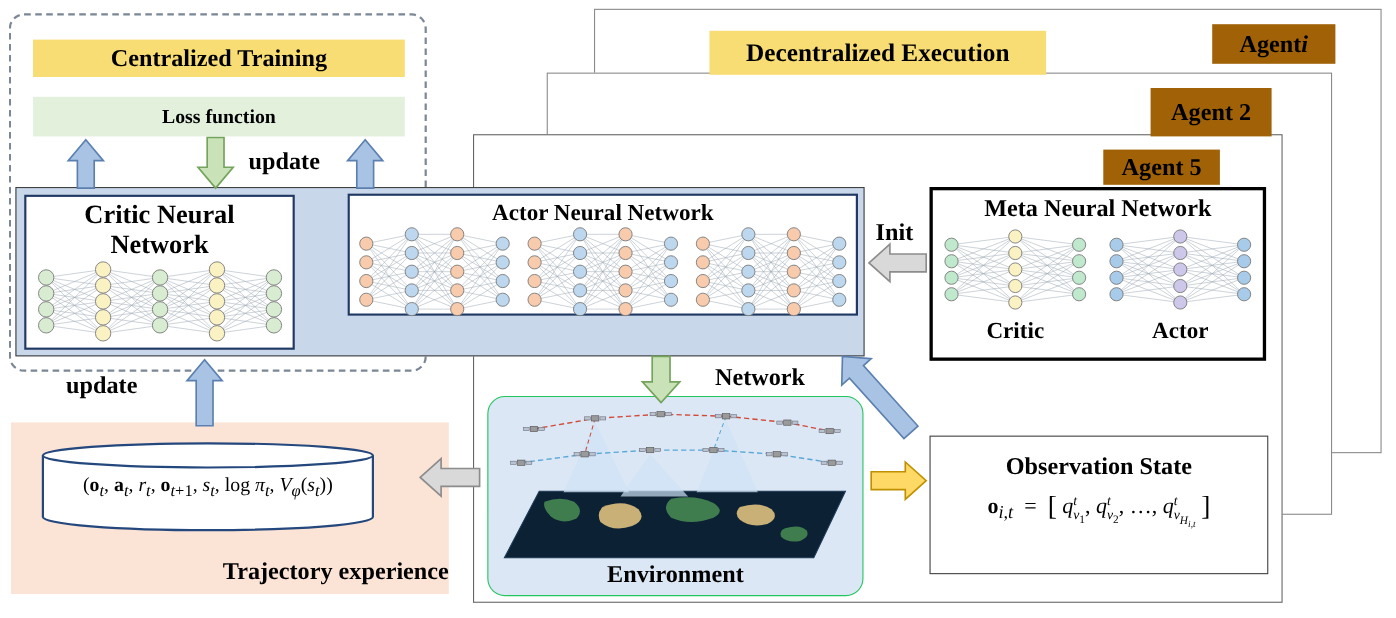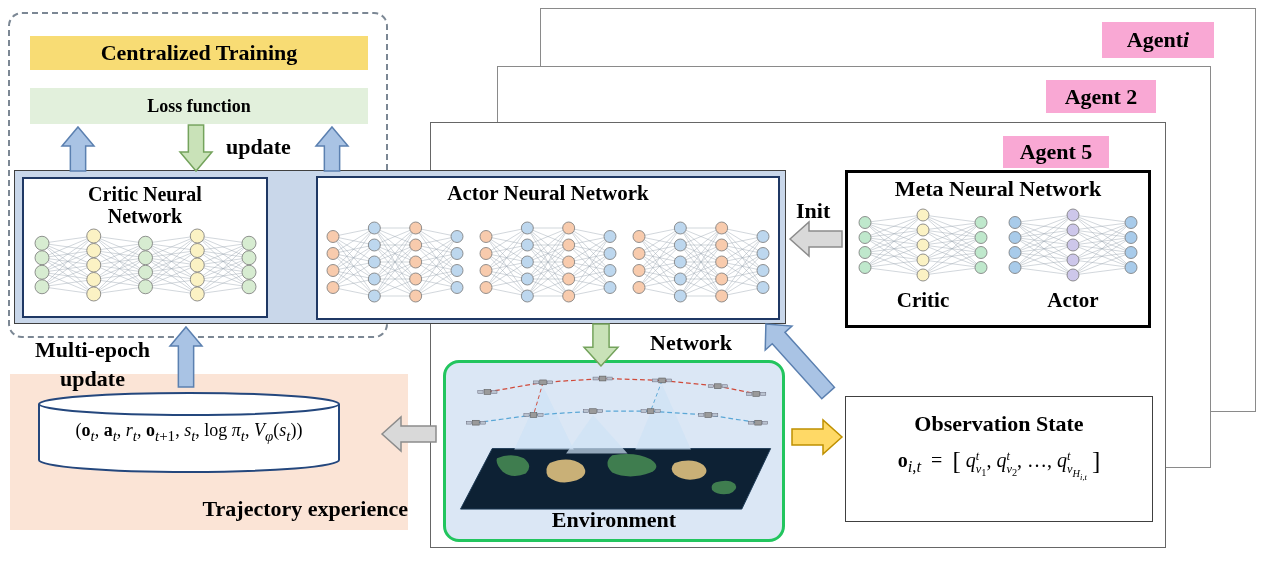--- a/index.html
+++ b/index.html
@@ -2,33 +2,33 @@
 <html><head>
 <meta charset="utf-8">
 <style>
   *{margin:0;padding:0;box-sizing:border-box}
   body{font-family:"Liberation Serif",serif;background:#fff;color:#000}
   #canvas{position:relative;width:1269px;height:562px;background:#fff;overflow:hidden}
   .panel{position:absolute;background:#fff;border:1.5px solid #8a8a8a}
   .hdr{position:absolute;display:flex;align-items:center;justify-content:center;
        font-weight:bold;z-index:2}
   .yellow{background:#F8DC74}
-  .pink{background:#f9a8d4}
+  .pink{background:#a16207}
   .greenbox{background:#E2F0DC}
   .dashed{position:absolute;border:2px dashed #7b8794;border-radius:14px;z-index:2;background:transparent}
   .bar{position:absolute;background:#C9D7EA;border:1.5px solid #404040;z-index:3}
   .nnbox{position:absolute;background:#fff;border:2px solid #1F3864;z-index:4;
          display:flex;flex-direction:column;align-items:center}
   .nn-title{font-weight:bold;text-align:center;line-height:1.12;padding-top:4px}
   .nn-row{display:flex;align-items:center;justify-content:space-around;width:100%;flex:1}
   .metabox{position:absolute;background:#fff;border:3px solid #000;z-index:4;
            display:flex;flex-direction:column;align-items:center}
   .meta-labels{display:flex;width:100%;font-weight:bold;font-size:21px;padding-bottom:12px}
   .meta-labels div{flex:1;text-align:center}
-  .envbox{position:absolute;background:#DBE7F5;border:3px solid #22c55e;border-radius:16px;z-index:4}
+  .envbox{position:absolute;background:#DBE7F5;border:1px solid #22c55e;border-radius:16px;z-index:4}
   .env-caption{position:absolute;left:0;right:0;bottom:6px;text-align:center;font-weight:bold;font-size:22px}
   .obsbox{position:absolute;background:#fff;border:1.5px solid #404040;z-index:4;text-align:center}
   .obs-title{font-weight:bold;font-size:22px;margin-top:14px}
   .trajbox{position:absolute;background:#FBE4D6;z-index:4}
   .traj-caption{position:absolute;left:0;right:0;bottom:8px;text-align:right;font-weight:bold;font-size:22px}
   .floating{position:absolute;font-weight:bold;font-size:22px;z-index:7;white-space:nowrap}
   .formula{font-family:"Liberation Serif",serif;font-weight:normal}
   .supsub{display:inline-block;font-size:0.62em;line-height:1.05;vertical-align:-0.5em;text-align:left}
   .bigbr{font-size:1.25em;vertical-align:-0.08em}
   .block-arrow{position:absolute;z-index:6;overflow:visible;transform-origin:50% 50%}
@@ -36,32 +36,33 @@
 </style>
 </head>
 <body>
 
 <div id="canvas">
 
   <div class="panel" style="left:540px;top:8px;width:716px;height:404px;z-index:1"></div>
   <div class="panel" style="left:497px;top:66px;width:714px;height:402px;z-index:1"></div>
   <div class="panel" style="left:430px;top:122px;width:736px;height:426px;z-index:1;border-color:#666"></div>
 
+  <div class="hdr yellow" style="left:645px;top:28px;width:306px;height:40px;font-size:23px">Decentralized Execution</div>
   <div class="hdr pink" style="left:1102px;top:22px;width:112px;height:36px;font-size:22px">Agent <i>i</i></div>
-  <div class="hdr pink" style="left:1046px;top:80px;width:110px;height:33px;font-size:22px">Agent 2</div>
+  <div class="hdr pink" style="left:1046px;top:80px;width:110px;height:44px;font-size:22px">Agent 2</div>
   <div class="hdr pink" style="left:1003px;top:136px;width:106px;height:32px;font-size:22px">Agent 5</div>
 
   <div class="dashed" style="left:8px;top:12px;width:380px;height:326px"></div>
   <div class="hdr yellow" style="left:30px;top:36px;width:338px;height:34px;font-size:22px;z-index:3">Centralized Training</div>
   <div class="hdr greenbox" style="left:30px;top:88px;width:338px;height:36px;font-size:18px;z-index:3">Loss function</div>
 
   <div class="bar" style="left:14px;top:170px;width:772px;height:154px"></div>
 
   <div class="nnbox" style="left:22px;top:177px;width:246px;height:141px">
-    <div class="nn-title" style="font-size:20px">
+    <div class="nn-title" style="font-size:24px">
       <div>Critic Neural</div>
       <div>Network</div>
     </div>
     <svg class="nn" viewBox="0 0 225 74" width="225" height="74">
         <line x1="9" y1="15.25" x2="60.75" y2="8" stroke="#9aa5b1" stroke-width="0.45"></line>
         <line x1="9" y1="15.25" x2="60.75" y2="22.5" stroke="#9aa5b1" stroke-width="0.45"></line>
         <line x1="9" y1="15.25" x2="60.75" y2="37" stroke="#9aa5b1" stroke-width="0.45"></line>
         <line x1="9" y1="15.25" x2="60.75" y2="51.5" stroke="#9aa5b1" stroke-width="0.45"></line>
         <line x1="9" y1="15.25" x2="60.75" y2="66" stroke="#9aa5b1" stroke-width="0.45"></line>
         <line x1="9" y1="29.75" x2="60.75" y2="8" stroke="#9aa5b1" stroke-width="0.45"></line>
@@ -157,21 +158,21 @@
         <circle cx="164.25" cy="37" r="7" fill="#FBF2C4" stroke="#777" stroke-width="0.8"></circle>
         <circle cx="164.25" cy="51.5" r="7" fill="#FBF2C4" stroke="#777" stroke-width="0.8"></circle>
         <circle cx="164.25" cy="66" r="7" fill="#FBF2C4" stroke="#777" stroke-width="0.8"></circle>
         <circle cx="216" cy="15.25" r="7" fill="#D7ECD1" stroke="#777" stroke-width="0.8"></circle>
         <circle cx="216" cy="29.75" r="7" fill="#D7ECD1" stroke="#777" stroke-width="0.8"></circle>
         <circle cx="216" cy="44.25" r="7" fill="#D7ECD1" stroke="#777" stroke-width="0.8"></circle>
         <circle cx="216" cy="58.75" r="7" fill="#D7ECD1" stroke="#777" stroke-width="0.8"></circle>
       </svg>
   </div>
 
-  <div class="nnbox" style="left:316px;top:176px;width:464px;height:144px">
+  <div class="nnbox" style="left:316px;top:176px;width:464px;height:111px">
     <div class="nn-title" style="font-size:21px">Actor Neural Network</div>
     <div class="nn-row">
       <svg class="nn" viewBox="0 0 140 82" width="140" height="82">
           <line x1="8" y1="15.5" x2="49.333333333333336" y2="7" stroke="#9aa5b1" stroke-width="0.45"></line>
           <line x1="8" y1="15.5" x2="49.333333333333336" y2="24" stroke="#9aa5b1" stroke-width="0.45"></line>
           <line x1="8" y1="15.5" x2="49.333333333333336" y2="41" stroke="#9aa5b1" stroke-width="0.45"></line>
           <line x1="8" y1="15.5" x2="49.333333333333336" y2="58" stroke="#9aa5b1" stroke-width="0.45"></line>
           <line x1="8" y1="15.5" x2="49.333333333333336" y2="75" stroke="#9aa5b1" stroke-width="0.45"></line>
           <line x1="8" y1="32.5" x2="49.333333333333336" y2="7" stroke="#9aa5b1" stroke-width="0.45"></line>
           <line x1="8" y1="32.5" x2="49.333333333333336" y2="24" stroke="#9aa5b1" stroke-width="0.45"></line>
@@ -581,35 +582,34 @@
         <use href="#sat" x="312" y="58"></use>
     </svg>
     <div class="env-caption">Environment</div>
   </div>
 
   <div class="obsbox" style="left:845px;top:396px;width:308px;height:126px">
     <div class="obs-title">Observation State</div>
     <div class="formula" style="font-size:20px;margin-top:10px"><b>o</b><sub><i>i</i>,<i>t</i></sub>&nbsp; = &nbsp;<span class="bigbr">[</span> <i>q</i><span class="supsub"><i>t</i><br><i>v</i><sub>1</sub></span>, <i>q</i><span class="supsub"><i>t</i><br><i>v</i><sub>2</sub></span>, …, <i>q</i><span class="supsub"><i>t</i><br><i>v</i><sub><i>H</i><sub><i>i</i>,<i>t</i></sub></sub></span> <span class="bigbr">]</span></div>
   </div>
 
-  <div class="trajbox" style="left:10px;top:374px;width:398px;height:156px">
+  <div class="trajbox" style="left:10px;top:384px;width:398px;height:156px">
     <svg viewBox="0 0 306 86" style="position:absolute;left:26px;top:16px;width:306px;height:86px">
       <ellipse cx="153" cy="70" rx="150" ry="12" fill="#ffffff" stroke="#24477D" stroke-width="2"></ellipse>
       <rect x="3" y="14" width="300" height="56" fill="#ffffff"></rect>
       <line x1="3" y1="14" x2="3" y2="70" stroke="#24477D" stroke-width="2"></line>
       <line x1="303" y1="14" x2="303" y2="70" stroke="#24477D" stroke-width="2"></line>
       <ellipse cx="153" cy="14" rx="150" ry="11" fill="#ffffff" stroke="#24477D" stroke-width="2"></ellipse>
     </svg>
     <div class="formula" style="position:absolute;left:26px;top:46px;width:306px;text-align:center;font-size:18px">(<b>o</b><sub><i>t</i></sub>, <b>a</b><sub><i>t</i></sub>, <i>r</i><sub><i>t</i></sub>, <b>o</b><sub><i>t</i>+1</sub>, <i>s</i><sub><i>t</i></sub>, log <i>π</i><sub><i>t</i></sub>, <i>V</i><sub><i>φ</i></sub>(<i>s</i><sub><i>t</i></sub>))</div>
     <div class="traj-caption">Trajectory experience</div>
   </div>
 
   <div class="floating" style="left:226px;top:134px">update</div>
   <div class="floating" style="left:10px;top:336px;width:165px;text-align:center;line-height:1.3;white-space:normal">
-    <div>Multi-epoch</div>
     <div>update</div>
   </div>
   <div class="floating" style="left:796px;top:198px">Init</div>
   <div class="floating" style="left:650px;top:330px">Network</div>
 
 <svg class="block-arrow" viewBox="0 0 34 46" style="left: 61px; top: 126px; width: 34px; height: 46px; transform: rotate(0deg);">
       <polygon points="17,1 33,20 24.65,20 24.65,45 9.35,45 9.35,20 1,20" fill="#A9C3E4" stroke="#5B80B0" stroke-width="1.5"></polygon>
     </svg>
     <svg class="block-arrow" viewBox="0 0 34 46" style="left: 315px; top: 126px; width: 34px; height: 46px; transform: rotate(0deg);">
       <polygon points="17,1 33,20 24.65,20 24.65,45 9.35,45 9.35,20 1,20" fill="#A9C3E4" stroke="#5B80B0" stroke-width="1.5"></polygon>

